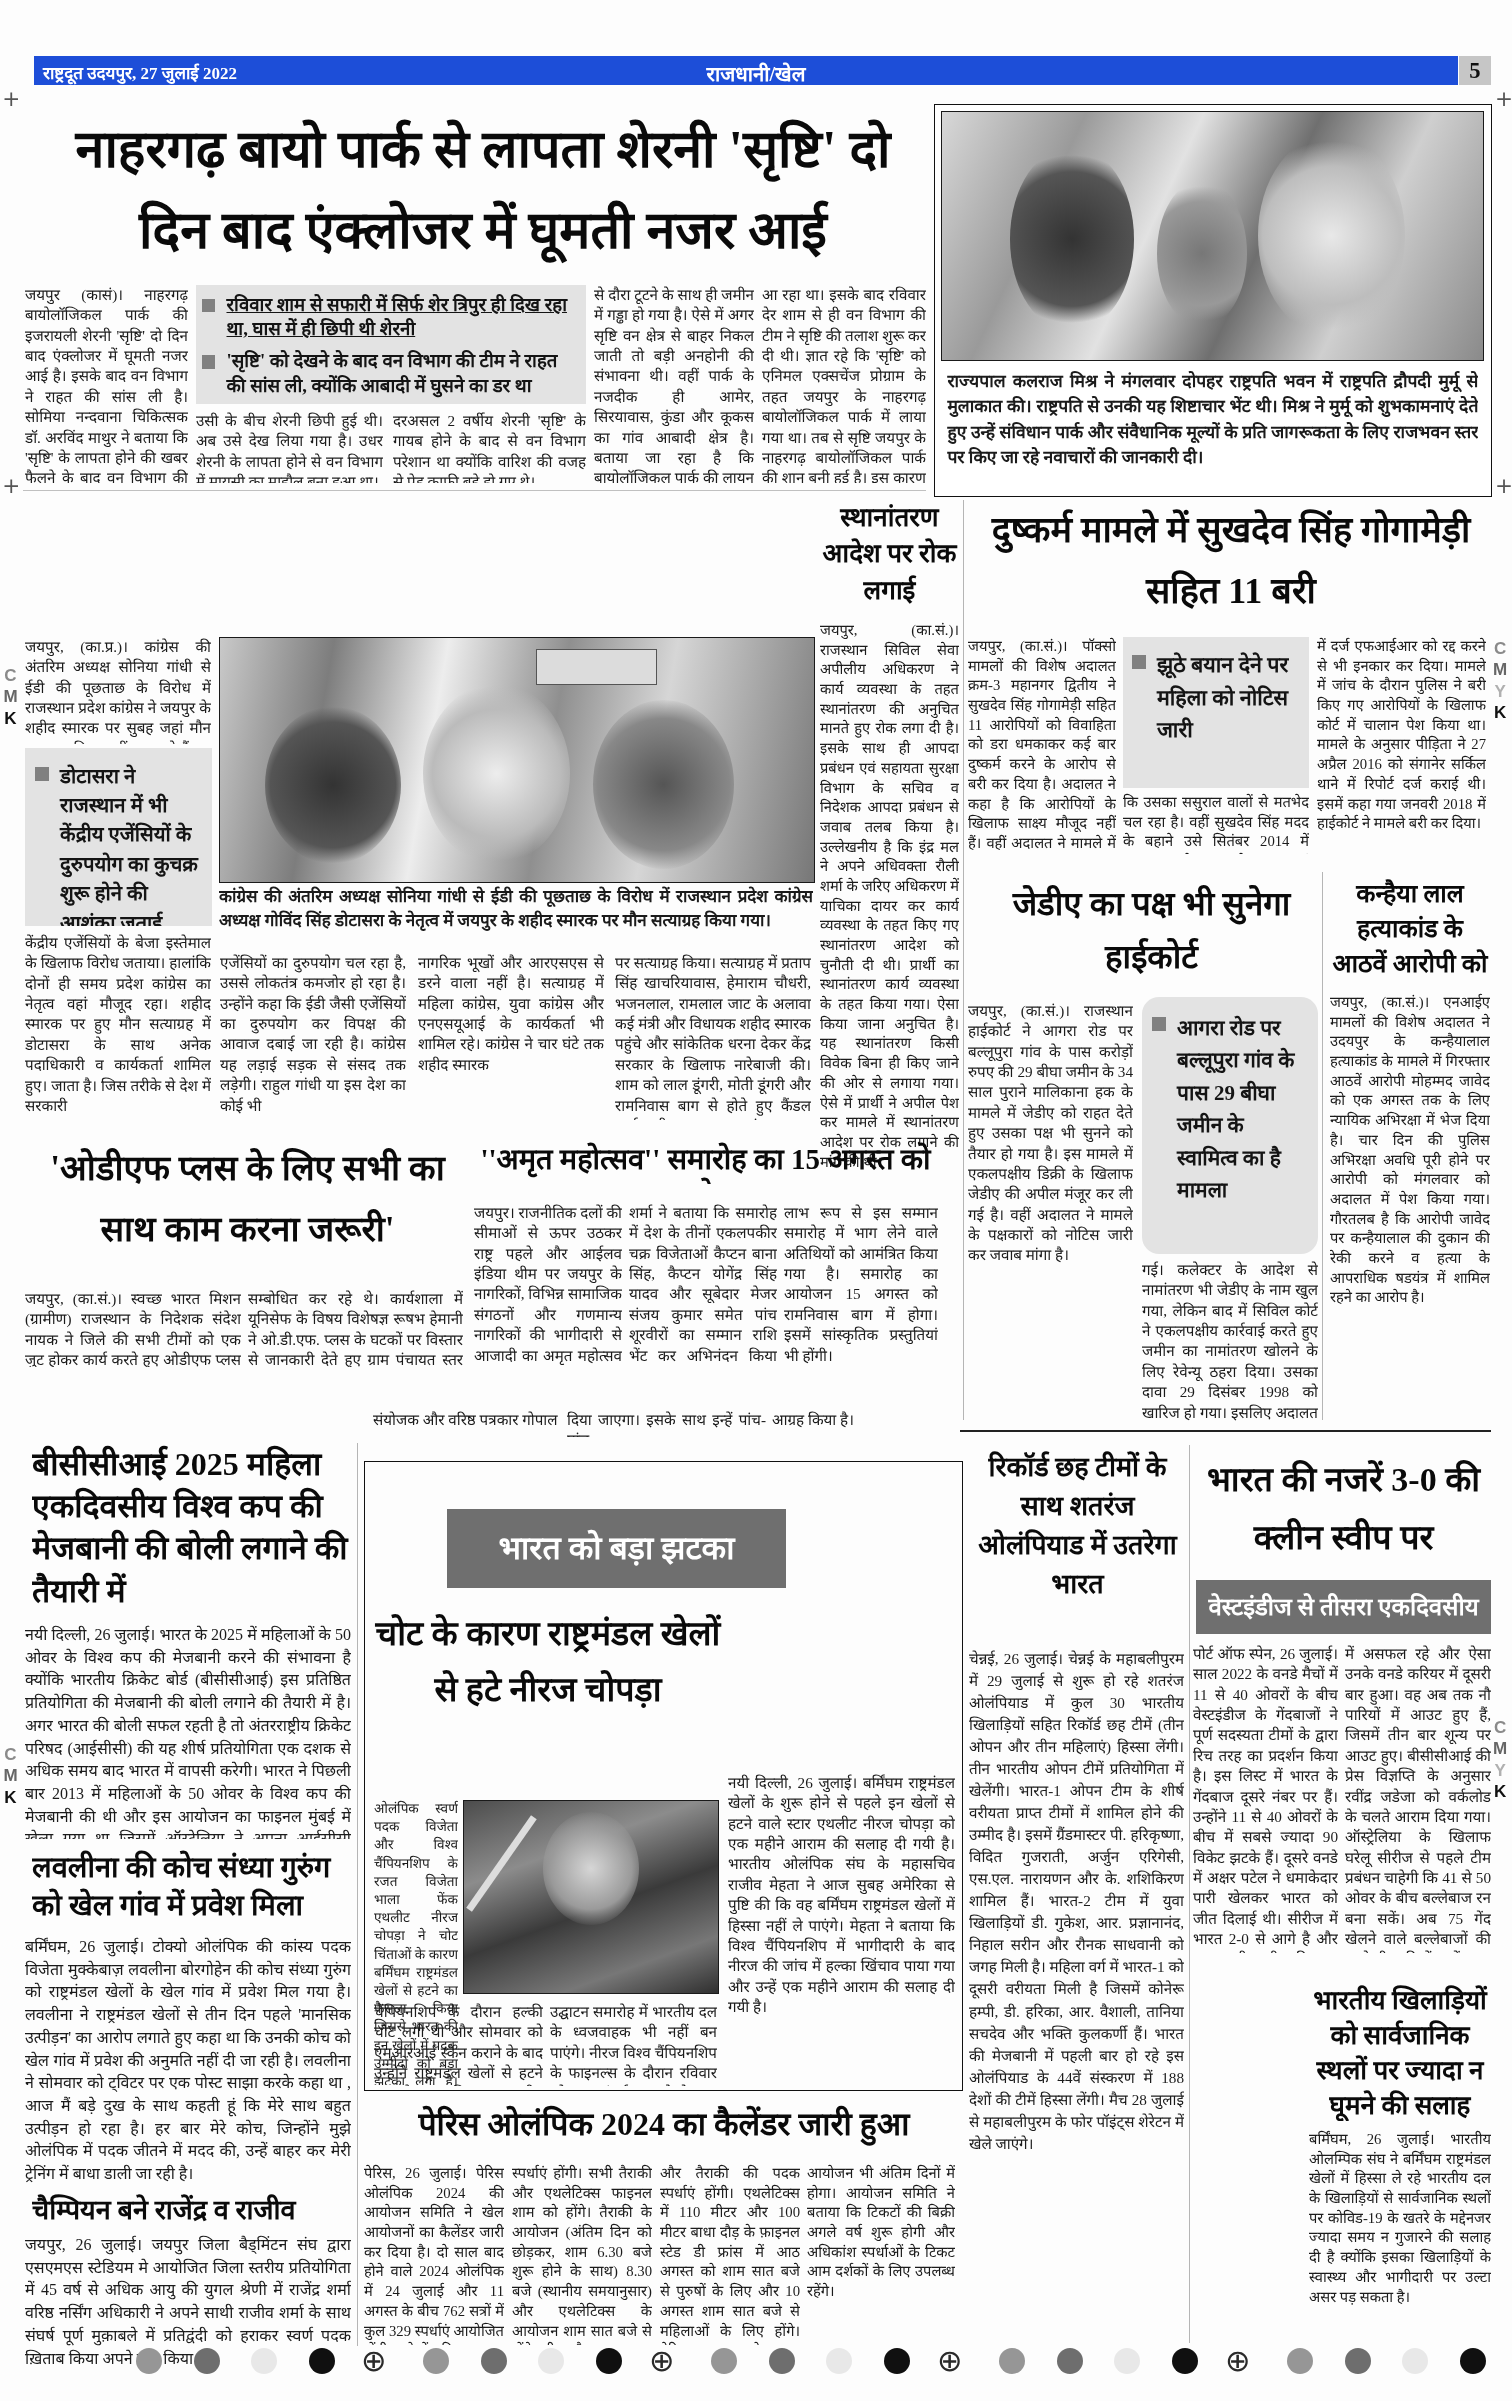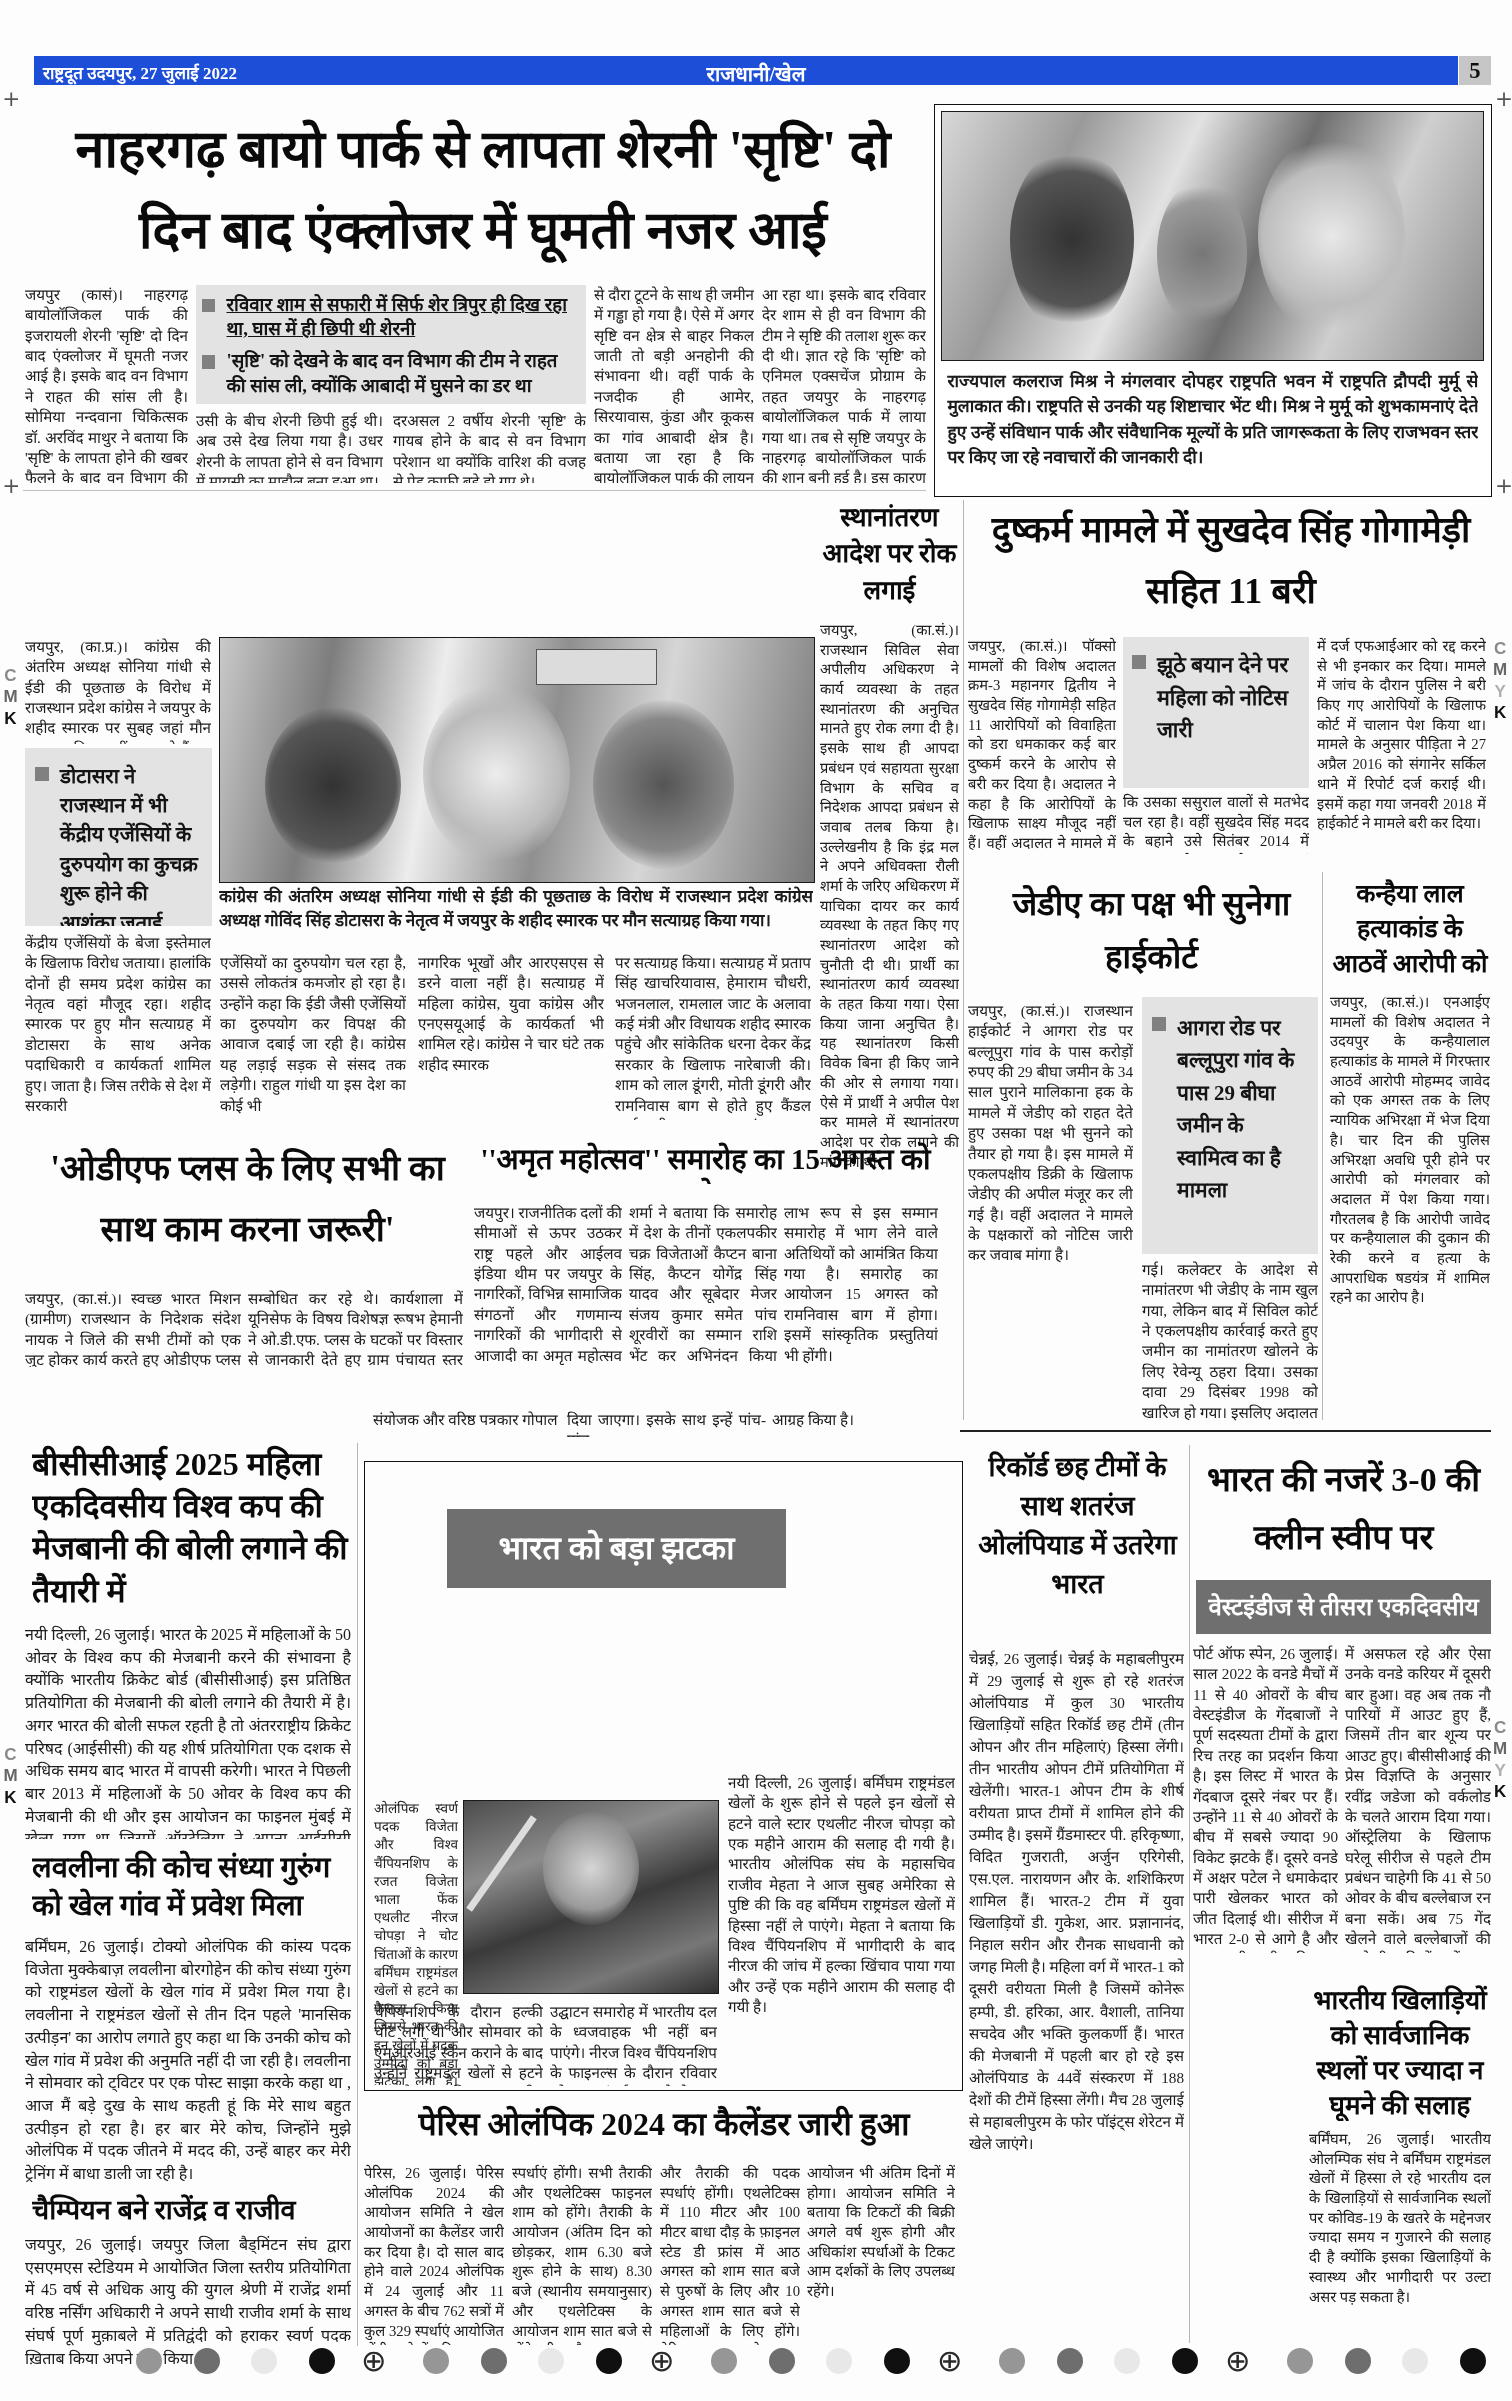--- a/index.html
+++ b/index.html
@@ -125,21 +125,21 @@
     <div class="brow" style="font-size:21.5px;font-weight:bold;line-height:1.5;">
       <span class="sq"></span>
       <span>झूठे बयान देने पर महिला को नोटिस जारी</span>
     </div>
   </div>
   <div class="bc" style="left:1123px;top:793px;width:186px;height:61px;font-size:14.7px;">कि उसका ससुराल वालों से मतभेद चल रहा है। वहीं सुखदेव सिंह मदद के बहाने उसे सितंबर 2014 में हनुमानगढ़ से जयपुर ले आया। यहां सुखदेव सिंह ने मारपीट कर जान से मारने की धमकी दी और दुष्कर्म किया। वहीं पीड़िता को वैशाली नगर के एक पीजी में रखा गया</div>
   <div class="bc" style="left:1317px;top:637px;width:169px;height:217px;font-size:14.7px;">में दर्ज एफआईआर को रद्द करने से भी इनकार कर दिया। मामले में जांच के दौरान पुलिस ने बरी किए गए आरोपियों के खिलाफ कोर्ट में चालान पेश किया था। मामले के अनुसार पीड़िता ने 27 अप्रैल 2016 को संगानेर सर्किल थाने में रिपोर्ट दर्ज कराई थी। इसमें कहा गया जनवरी 2018 में हाईकोर्ट ने मामले बरी कर दिया।</div>
 
   <div class="hl" style="left:982px;top:878px;width:339px;height:110px;font-size:33px;line-height:1.6;">जेडीए का पक्ष भी सुनेगा हाईकोर्ट</div>
   <div class="bc" style="left:968px;top:1001px;width:165px;height:421px;font-size:15.2px;">जयपुर, (का.सं.)। राजस्थान हाईकोर्ट ने आगरा रोड पर बल्लूपुरा गांव के पास करोड़ों रुपए की 29 बीघा जमीन के 34 साल पुराने मालिकाना हक के मामले में जेडीए को राहत देते हुए उसका पक्ष भी सुनने को तैयार हो गया है। इस मामले में एकलपक्षीय डिक्री के खिलाफ जेडीए की अपील मंजूर कर ली गई है। वहीं अदालत ने मामले के पक्षकारों को नोटिस जारी कर जवाब मांगा है।</div>
-  <div class="gb" style="left:1142px;top:997px;width:176px;height:257px;padding:14.7px 10.2px;box-sizing:border-box;">
+  <div class="gb" style="left:1142px;top:997px;width:176px;height:257px;padding:14.7px 10.2px;box-sizing:border-box;border-radius:17px;">
     <div class="brow" style="font-size:21px;font-weight:bold;line-height:1.55;">
       <span class="sq"></span>
       <span>आगरा रोड पर बल्लूपुरा गांव के पास 29 बीघा जमीन के स्वामित्व का है मामला</span>
     </div>
   </div>
   <div class="bc" style="left:1142px;top:1260px;width:176px;height:161px;font-size:15.2px;">गई। कलेक्टर के आदेश से नामांतरण भी जेडीए के नाम खुल गया, लेकिन बाद में सिविल कोर्ट ने एकलपक्षीय कार्रवाई करते हुए जमीन का नामांतरण खोलने के लिए रेवेन्यू ठहरा दिया। उसका दावा 29 दिसंबर 1998 को खारिज हो गया। इसलिए अदालत राज्य सरकार व जेडीए की ओर से पेश अपील मंजूर कर उनके नाम पर जमीन का नामांतरण खोलने के लिए कहा। इस मामले के अनुसार, 1944 में तत्कालीन जयपुर स्टेट ने बहादुर सिंह को 4.0 बीघा जमीन अवॉर्ड की। वहीं वर्ष 1982 को जेडीए एक्ट लागू हुआ व धारा 54 के तहत जमीन जेडीए की हो</div>
   <div class="vr" style="left:1322px;top:872px;height:548px;"></div>
 
   <div class="hl" style="left:1330px;top:876px;width:160px;height:107px;font-size:25px;line-height:1.4;">कन्हैया लाल हत्याकांड के आठवें आरोपी को भी जेल</div>
   <div class="bc" style="left:1330px;top:993px;width:160px;height:429px;font-size:14.7px;">जयपुर, (का.सं.)। एनआईए मामलों की विशेष अदालत ने उदयपुर के कन्हैयालाल हत्याकांड के मामले में गिरफ्तार आठवें आरोपी मोहम्मद जावेद को एक अगस्त तक के लिए न्यायिक अभिरक्षा में भेज दिया है। चार दिन की पुलिस अभिरक्षा अवधि पूरी होने पर आरोपी को मंगलवार को अदालत में पेश किया गया। गौरतलब है कि आरोपी जावेद पर कन्हैयालाल की दुकान की रेकी करने व हत्या के आपराधिक षडयंत्र में शामिल रहने का आरोप है।</div>
@@ -163,20 +163,21 @@
   <div class="bc" style="left:25px;top:1624px;width:326px;height:215px;font-size:16px;line-height:1.42;">नयी दिल्ली, 26 जुलाई। भारत के 2025 में महिलाओं के 50 ओवर के विश्व कप की मेजबानी करने की संभावना है क्योंकि भारतीय क्रिकेट बोर्ड (बीसीसीआई) इस प्रतिष्ठित प्रतियोगिता की मेजबानी की बोली लगाने की तैयारी में है। अगर भारत की बोली सफल रहती है तो अंतरराष्ट्रीय क्रिकेट परिषद (आईसीसी) की यह शीर्ष प्रतियोगिता एक दशक से अधिक समय बाद भारत में वापसी करेगी। भारत ने पिछली बार 2013 में महिलाओं के 50 ओवर के विश्व कप की मेजबानी की थी और इस आयोजन का फाइनल मुंबई में खेला गया था जिसमें ऑस्ट्रेलिया ने अपना आईसीसी खिताब जीता था। आईसीसी ने इस महीने की शुरुआत में 2024 से 2027 के बीच चक्र की वैश्विक प्रतियोगिताओं के लिए बोली स्वीकार की जाएगी।</div>
 
   <div class="hl left" style="left:32px;top:1848px;width:320px;height:79px;font-size:29px;line-height:1.32;">लवलीना की कोच संध्या गुरुंग को खेल गांव में प्रवेश मिला</div>
   <div class="bc" style="left:25px;top:1936px;width:326px;height:250px;font-size:16px;line-height:1.42;">बर्मिंघम, 26 जुलाई। टोक्यो ओलंपिक की कांस्य पदक विजेता मुक्केबाज़ लवलीना बोरगोहेन की कोच संध्या गुरुंग को राष्ट्रमंडल खेलों के खेल गांव में प्रवेश मिल गया है। लवलीना ने राष्ट्रमंडल खेलों से तीन दिन पहले 'मानसिक उत्पीड़न' का आरोप लगाते हुए कहा था कि उनकी कोच को खेल गांव में प्रवेश की अनुमति नहीं दी जा रही है। लवलीना ने सोमवार को ट्विटर पर एक पोस्ट साझा करके कहा था , आज मैं बड़े दुख के साथ कहती हूं कि मेरे साथ बहुत उत्पीड़न हो रहा है। हर बार मेरे कोच, जिन्होंने मुझे ओलंपिक में पदक जीतने में मदद की, उन्हें बाहर कर मेरी ट्रेनिंग में बाधा डाली जा रही है।</div>
 
   <div class="hl left" style="left:32px;top:2194px;width:320px;height:35px;font-size:27px;">चैम्पियन बने राजेंद्र व राजीव</div>
   <div class="bc" style="left:25px;top:2234px;width:326px;height:141px;font-size:16px;line-height:1.42;">जयपुर, 26 जुलाई। जयपुर जिला बैड्मिंटन संघ द्वारा एसएमएस स्टेडियम मे आयोजित जिला स्तरीय प्रतियोगिता में 45 वर्ष से अधिक आयु की युगल श्रेणी में राजेंद्र शर्मा वरिष्ठ नर्सिंग अधिकारी ने अपने साथी राजीव शर्मा के साथ संघर्ष पूर्ण मुक़ाबले में प्रतिद्वंदी को हराकर स्वर्ण पदक ख़िताब किया अपने नाम किया।</div>
 
   <div class="abs" style="left:364px;top:1461px;width:597px;height:628px;border:1.7px solid #111;"></div>
   <div class="kicker" style="left:447px;top:1509px;width:339px;height:79px;font-size:32px;line-height:79px;">भारत को बड़ा झटका</div>
+  <div class="hl" style="left:373px;top:1606px;width:350px;height:186px;font-size:34px;line-height:1.65;">चोट के कारण राष्ट्रमंडल खेलों से हटे नीरज चोपड़ा</div>
   <div class="bc" style="left:374px;top:1800px;width:84px;height:285px;font-size:13.6px;">ओलंपिक स्वर्ण पदक विजेता और विश्व चैंपियनशिप के रजत विजेता भाला फेंक एथलीट नीरज चोपड़ा ने चोट चिंताओं के कारण बर्मिंघम राष्ट्रमंडल खेलों से हटने का फैसला किया जिससे भारत की इन खेलों में पदक उम्मीदों को बड़ा झटका लगा है। नीरज को यूजीन में विश्व</div>
   <div class="photo ph3" style="left:463px;top:1800px;width:254px;height:192px;">
     <div class="blob" style="left:79px;top:11.3px;width:96px;height:113px;background:radial-gradient(circle,#d6d6d6 0%,#9a9a9a 55%,transparent 78%);"></div>
     <div class="abs" style="left:34px;top:5.6px;width:6.8px;height:113px;background:#ddd;transform:rotate(35deg);"></div>
   </div>
   <div class="bc" style="left:728px;top:1773px;width:227px;height:309px;font-size:15.2px;">नयी दिल्ली, 26 जुलाई। बर्मिंघम राष्ट्रमंडल खेलों के शुरू होने से पहले इन खेलों से हटने वाले स्टार एथलीट नीरज चोपड़ा को एक महीने आराम की सलाह दी गयी है। भारतीय ओलंपिक संघ के महासचिव राजीव मेहता ने आज सुबह अमेरिका से पुष्टि की कि वह बर्मिंघम राष्ट्रमंडल खेलों में हिस्सा नहीं ले पाएंगे। मेहता ने बताया कि विश्व चैंपियनशिप में भागीदारी के बाद नीरज की जांच में हल्का खिंचाव पाया गया और उन्हें एक महीने आराम की सलाह दी गयी है।</div>
   <div class="bc" style="left:374px;top:2002px;width:169px;height:84px;font-size:15.2px;">चैंपियनशिप के दौरान हल्की चोट लगी थी और सोमवार को एम्आरआई स्कैन कराने के बाद उन्होंने राष्ट्रमंडल खेलों से हटने का फैसला किया। भारतीय एथलेटिक्स महासंघ के अध्यक्ष आदिल सुमरिवाला ने कहा कि नीरज ने महासचिव राजीव मेहता से बात करने के बाद यह फैसला किया। वह बर्मिंघम में भारतीय दल के ध्वजवाहक भी नहीं बन पाएंगे।</div>
   <div class="bc" style="left:550px;top:2002px;width:167px;height:84px;font-size:15.2px;">उद्घाटन समारोह में भारतीय दल के ध्वजवाहक भी नहीं बन पाएंगे। नीरज विश्व चैंपियनशिप के फाइनल्स के दौरान रविवार को कुछ संघर्ष कर रहे थे। हम उनके लगातार संपर्क में थे। नीरज राष्ट्रमंडल खेलों में पदक के बड़े दावेदार थे। उनकी अनुपस्थिति में भारतीय दल की अगुवाई अब 88.13 मीटर की दूरी के साथ रजत पदक जीतने वाले खिलाड़ी करेंगे।</div>
 
   <div class="hl" style="left:372px;top:2105px;width:584px;height:48px;font-size:32px;">पेरिस ओलंपिक 2024 का कैलेंडर जारी हुआ</div>

